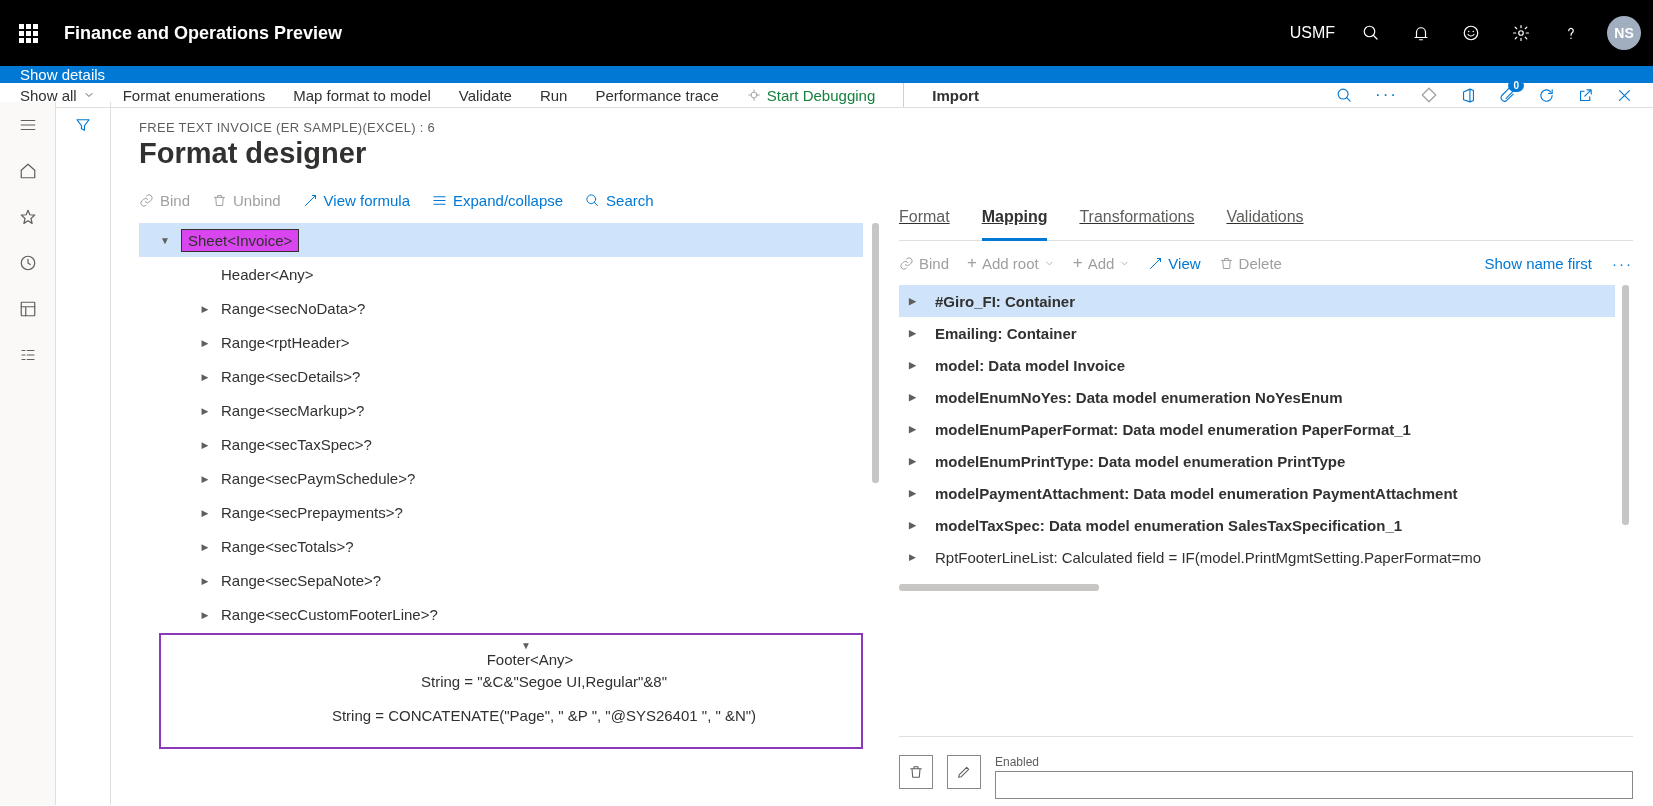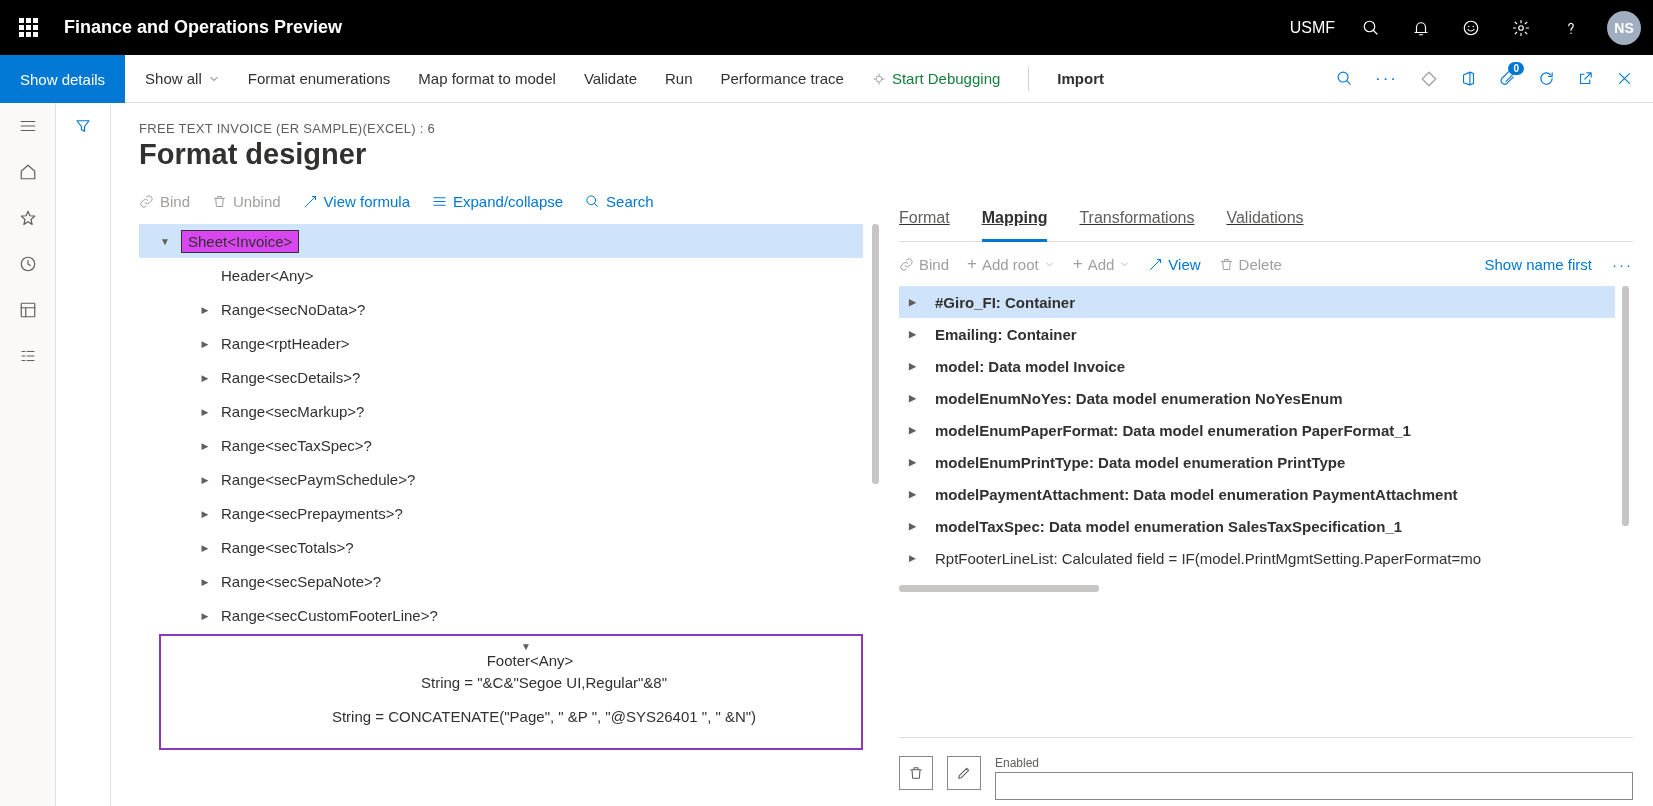--- a/index.html
+++ b/index.html
@@ -1,31 +1,31 @@
 <!DOCTYPE html>
 <html><head>
 <meta charset="utf-8">
 <style>
 * { margin: 0; padding: 0; box-sizing: border-box; font-family: 'Segoe UI', Tahoma, sans-serif; }
 body { background: #fff; overflow: hidden; width: 1653px; height: 806px; font-size: 14px; color: #323130; }
 
 
-.top-header { height: 55px; background: #000; display: flex; align-items: center; justify-content: space-between; padding: 0 12px; }
+.top-header { height: 66px; background: #000; display: flex; align-items: center; justify-content: space-between; padding: 0 12px; }
 .top-left { display: flex; align-items: center; gap: 20px; }
 .waffle { width: 32px; height: 32px; display: flex; align-items: center; justify-content: center; cursor: pointer; }
 .waffle-grid { display: grid; grid-template-columns: repeat(3, 5px); grid-template-rows: repeat(3, 5px); gap: 2px; }
 .waffle-dot { width: 5px; height: 5px; background: #fff; }
 .app-title { color: #fff; font-size: 18px; font-weight: 600; }
 .top-right { display: flex; align-items: center; gap: 22px; }
 .top-icon { color: #fff; font-size: 18px; cursor: pointer; display: flex; align-items: center; justify-content: center; width: 28px; height: 28px; }
 .company-code { color: #fff; font-size: 16px; }
 .avatar { width: 34px; height: 34px; border-radius: 50%; background: #a0aec0; color: #fff; display: flex; align-items: center; justify-content: center; font-size: 14px; font-weight: 600; }
 
 
-.command-area { display: flex; height: 48px; }
+.command-area { display: flex; height: 36px; flex-direction: column; }
 .show-details-btn { background: #0078d4; color: #fff; padding: 0 20px; display: flex; align-items: center; font-size: 15px; cursor: pointer; border: none; }
 .command-bar { flex: 1; display: flex; align-items: center; gap: 28px; padding: 0 20px; border-bottom: 1px solid #e1dfdd; background: #fff; }
 .cmd-item { font-size: 15px; color: #323130; cursor: pointer; display: flex; align-items: center; gap: 6px; }
 .cmd-item.disabled { color: #15803d; }
 .cmd-divider { width: 1px; height: 24px; background: #d2d0ce; }
 .cmd-right { margin-left: auto; display: flex; align-items: center; gap: 22px; }
 .cmd-ico { color: #0078d4; font-size: 17px; cursor: pointer; position: relative; }
 .badge { position: absolute; top: -8px; right: -8px; background: #0078d4; color: #fff; font-size: 10px; padding: 1px 5px; border-radius: 8px; font-weight: 600; }
 
 

